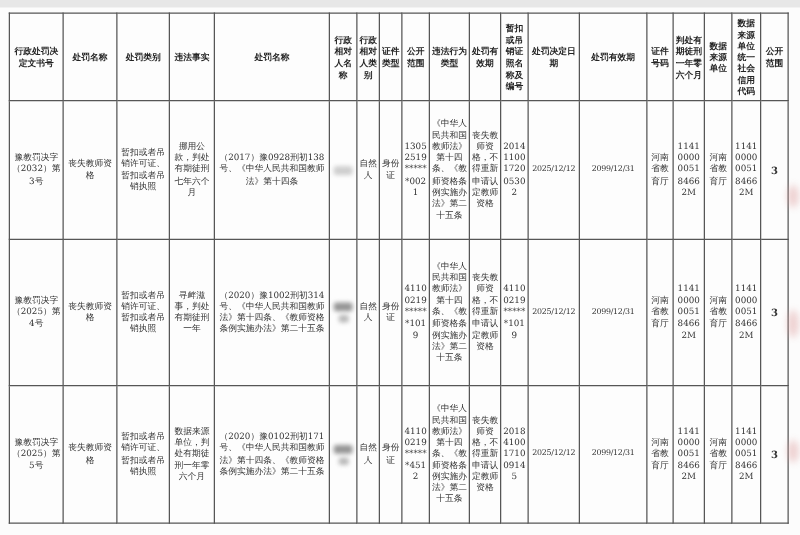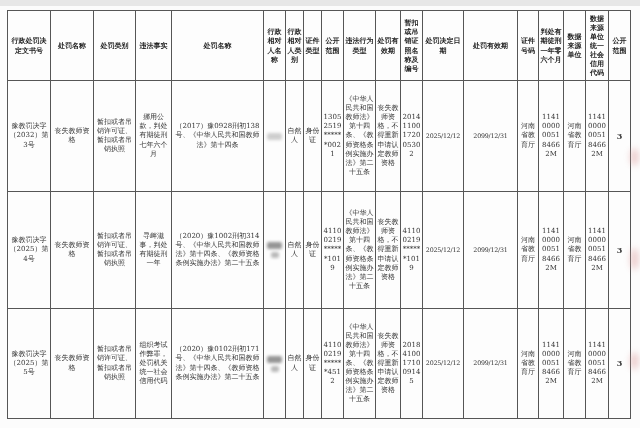--- a/index.html
+++ b/index.html
@@ -130,21 +130,21 @@
     <td>11410000005184662M</td>
     <td>河南省教育厅</td>
     <td>11410000005184662M</td>
     <td class="scope">3</td>
   </tr>
 
   <tr class="r3">
     <td>豫教罚决字（2025）第5号</td>
     <td>丧失教师资格</td>
     <td>暂扣或者吊销许可证、暂扣或者吊销执照</td>
-    <td>组织考试作弊罪，处罚机关统一社会信用代码</td>
+    <td>数据来源单位，判处有期徒刑一年零六个月</td>
     <td>（2020）豫0102刑初171号、《中华人民共和国教师法》第十四条、《教师资格条例实施办法》第二十五条</td>
     <td>
           <div class="redact"></div>
           <div class="redact small"></div>
         </td>
     <td>自然人</td>
     <td>身份证</td>
     <td>41100219******4512</td>
     <td>《中华人民共和国教师法》第十四条、《教师资格条例实施办法》第二十五条</td>
     <td>丧失教师资格，不得重新申请认定教师资格</td>

